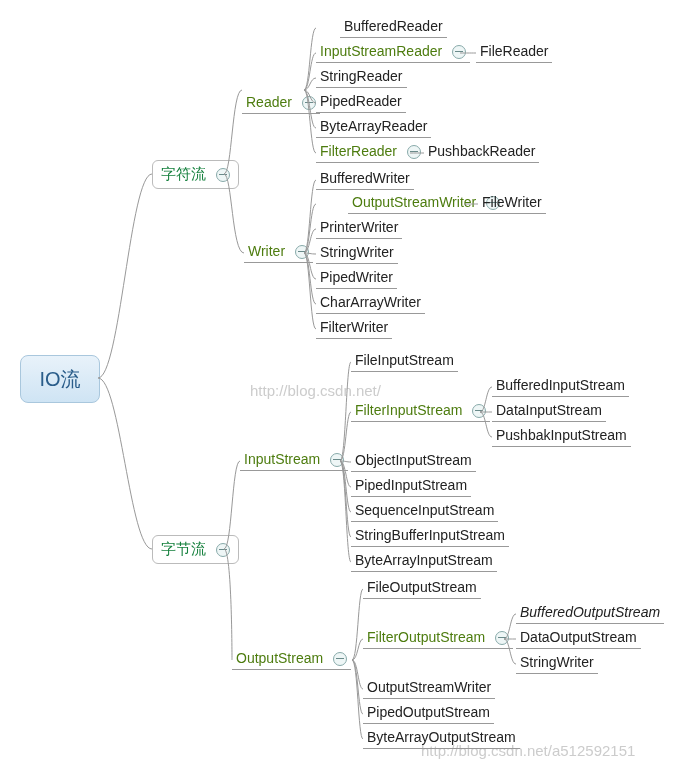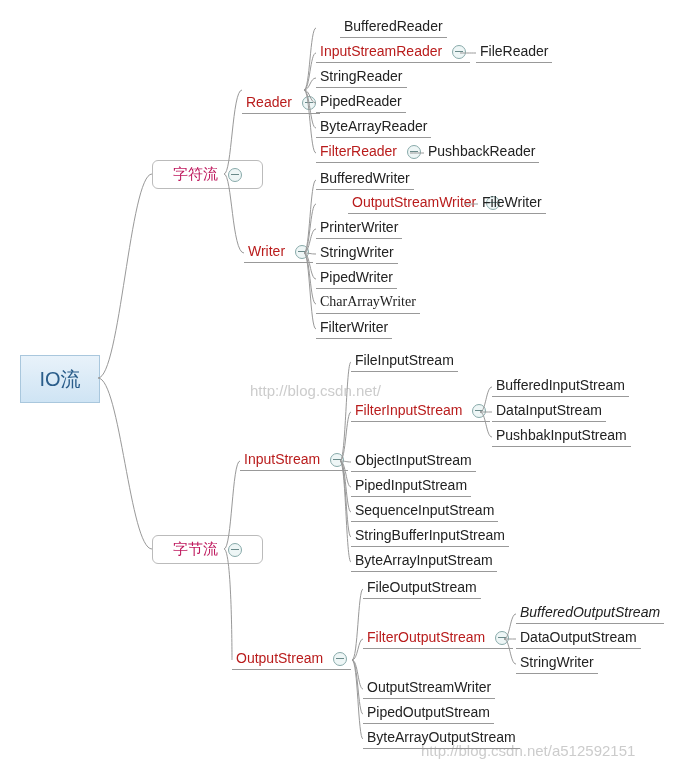--- a/index.html
+++ b/index.html
@@ -26,42 +26,42 @@
   .watermark.bottom { left: 390px; top: 742px; margin-left: 31px; }
 
   .root-node {
     position: absolute;
     left: 20px;
     top: 355px;
     width: 78px;
     height: 46px;
     background: linear-gradient(#e8f2fa, #cfe4f4);
     border: 1px solid #a9c7dd;
-    border-radius: 0;
+    border-radius: 8px;
     display: flex;
     align-items: center;
     justify-content: center;
     font-size: 20px;
     color: #2a5d8a;
     font-weight: 500;
   }
   .cat-node {
     position: absolute;
     border: 1px solid #bbb;
     border-radius: 6px;
-    padding: 4px 20px;
+    padding: 4px 8px;
     background: #fff;
     font-size: 15px;
-    color: #be185d;
+    color: #15803d;
     text-align: center;
   }
   .plain-node {
     position: absolute;
     font-size: 14px;
-    color: #b91c1c;
+    color: #4d7c0f;
     border-bottom: 1px solid #999;
     padding: 2px 4px 3px 4px;
     white-space: nowrap;
   }
   .leaf-node {
     position: absolute;
     font-size: 14px;
     color: #222;
     border-bottom: 1px solid #999;
     padding: 2px 4px 3px 4px;
@@ -138,21 +138,21 @@
 </div>
 <div class="leaf-node" style="left:316px; top:168px;">BufferedWriter</div>
 <div class="plain-node" style="left:316px; top:192px;margin-left:32px;">
   <span>OutputStreamWriter</span>
   <span class="toggle"></span>
 </div>
 <div class="leaf-node" style="left:478px; top:192px;">FileWriter</div>
 <div class="leaf-node" style="left:316px; top:217px;">PrinterWriter</div>
 <div class="leaf-node" style="left:316px; top:242px;">StringWriter</div>
 <div class="leaf-node" style="left:316px; top:267px;">PipedWriter</div>
-<div class="leaf-node" style="left:316px; top:292px;font-family:Liberation Serif, serif;">CharArrayWriter</div>
+<div class="leaf-node" style="left:316px; top:292px;">CharArrayWriter</div>
 <div class="leaf-node" style="left:316px; top:317px;">FilterWriter</div>
 
 <div class="cat-node" style="left:152px; top:535px;">
   <span>字节流</span>
   <span class="toggle"></span>
 </div>
 
 <div class="plain-node" style="left:240px; top:449px;">
   <span>InputStream</span>
   <span class="toggle"></span>

